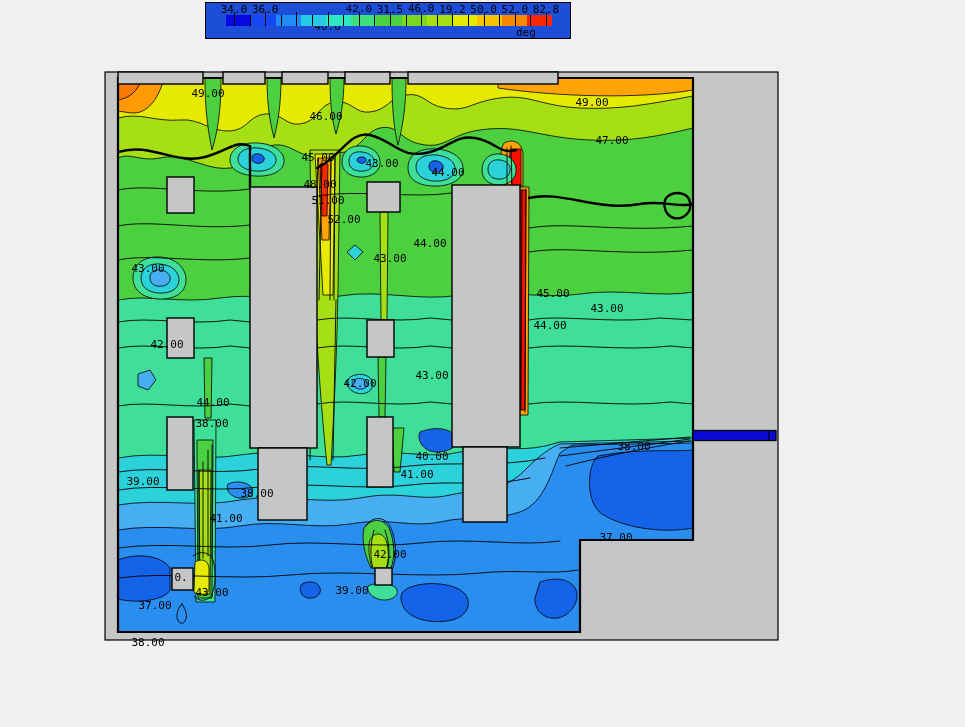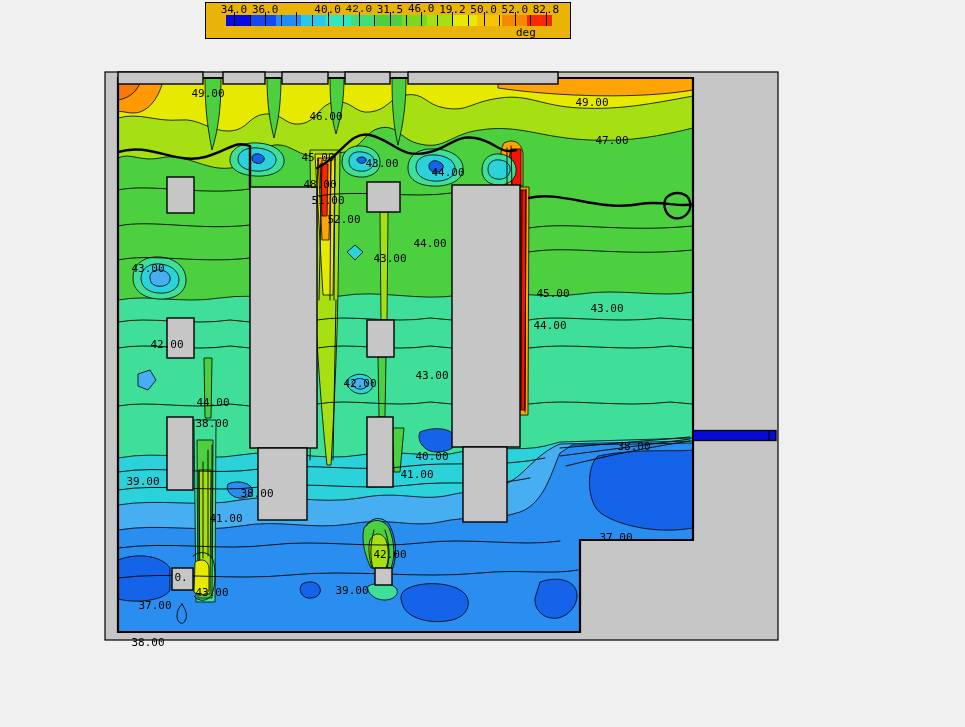--- a/index.html
+++ b/index.html
@@ -1,19 +1,19 @@
 <!DOCTYPE html>
 <html><head>
 <meta charset="utf-8">
 <style>
   html,body{margin:0;padding:0;background:#f0f0f0;}
   #app{position:relative;width:965px;height:727px;background:#f0f0f0;overflow:hidden;
        font-family:"DejaVu Sans Mono",monospace;}
   #plot{position:absolute;left:0;top:0;}
-  #legend{position:absolute;background:#eab308;border:1px solid #000;box-sizing:border-box;}
+  #legend{position:absolute;background:#1d4ed8;border:1px solid #000;box-sizing:border-box;}
   .legend-label{position:absolute;transform:translateX(-50%);font-size:11px;line-height:11px;
                 color:#000;white-space:nowrap;}
   .legend-tick{position:absolute;width:1px;background:#000;}
   #legend-bar{position:absolute;border:0;}
   #legend-unit{position:absolute;font-size:11px;line-height:11px;color:#000;text-align:right;}
 </style>
 </head>
 <body>
 
 <div id="app">
@@ -189,21 +189,21 @@
         <text x="352" y="593.5" text-anchor="middle" fill="#000" font-size="11px" font-family="&quot;DejaVu Sans Mono&quot;, monospace">39.00</text>
         <text x="155" y="608.5" text-anchor="middle" fill="#000" font-size="11px" font-family="&quot;DejaVu Sans Mono&quot;, monospace">37.00</text>
         <text x="148" y="645.5" text-anchor="middle" fill="#000" font-size="11px" font-family="&quot;DejaVu Sans Mono&quot;, monospace">38.00</text>
       </g>
     </svg>
   <div id="legend" style="left: 205px; top: 2px; width: 366px; height: 37px;">
     <div id="legend-labels">
         <span class="legend-label" style="left: 28px; top: 1px;">34.0</span>
         <span class="legend-label" style="left: 59.2px; top: 1px;">36.0</span>
         <span class="legend-label" style="left: 90.4px; top: 13px;">38.0</span>
-        <span class="legend-label" style="left: 121.6px; top: 1px;">40.0</span>
+        <span class="legend-label" style="left: 121.6px; top: 18px;">40.0</span>
         <span class="legend-label" style="left: 152.8px; top: 1px; font-family: Liberation Mono, monospace;">42.0</span>
         <span class="legend-label" style="left: 184px; top: 1px;">31.5</span>
         <span class="legend-label" style="left: 215.2px; top: 0;">46.0</span>
         <span class="legend-label" style="left: 246.4px; top: 1px;">19.2</span>
         <span class="legend-label" style="left: 277.6px; top: 1px;">50.0</span>
         <span class="legend-label" style="left: 308.8px; top: 1px;">52.0</span>
         <span class="legend-label" style="left: 340px; top: 1px;">82.8</span>
       </div>
     <div id="legend-bar" style="left: 20px; top: 12px; width: 326px; height: 11px; background: linear-gradient(to right, rgb(8, 8, 224) 0%, rgb(8, 8, 224) 7.69%, rgb(23, 71, 242) 7.69%, rgb(23, 71, 242) 15.38%, rgb(31, 140, 248) 15.38%, rgb(31, 140, 248) 23.08%, rgb(40, 200, 232) 23.08%, rgb(40, 200, 232) 30.77%, rgb(48, 232, 192) 30.77%, rgb(48, 232, 192) 38.46%, rgb(63, 223, 122) 38.46%, rgb(63, 223, 122) 46.15%, rgb(76, 208, 64) 46.15%, rgb(76, 208, 64) 53.85%, rgb(122, 216, 32) 53.85%, rgb(122, 216, 32) 61.54%, rgb(166, 224, 20) 61.54%, rgb(166, 224, 20) 69.23%, rgb(230, 234, 0) 69.23%, rgb(230, 234, 0) 76.92%, rgb(248, 196, 0) 76.92%, rgb(248, 196, 0) 84.62%, rgb(248, 136, 0) 84.62%, rgb(248, 136, 0) 92.31%, rgb(248, 40, 0) 92.31%, rgb(248, 40, 0) 100%);"></div>
     <div id="legend-ticks">

